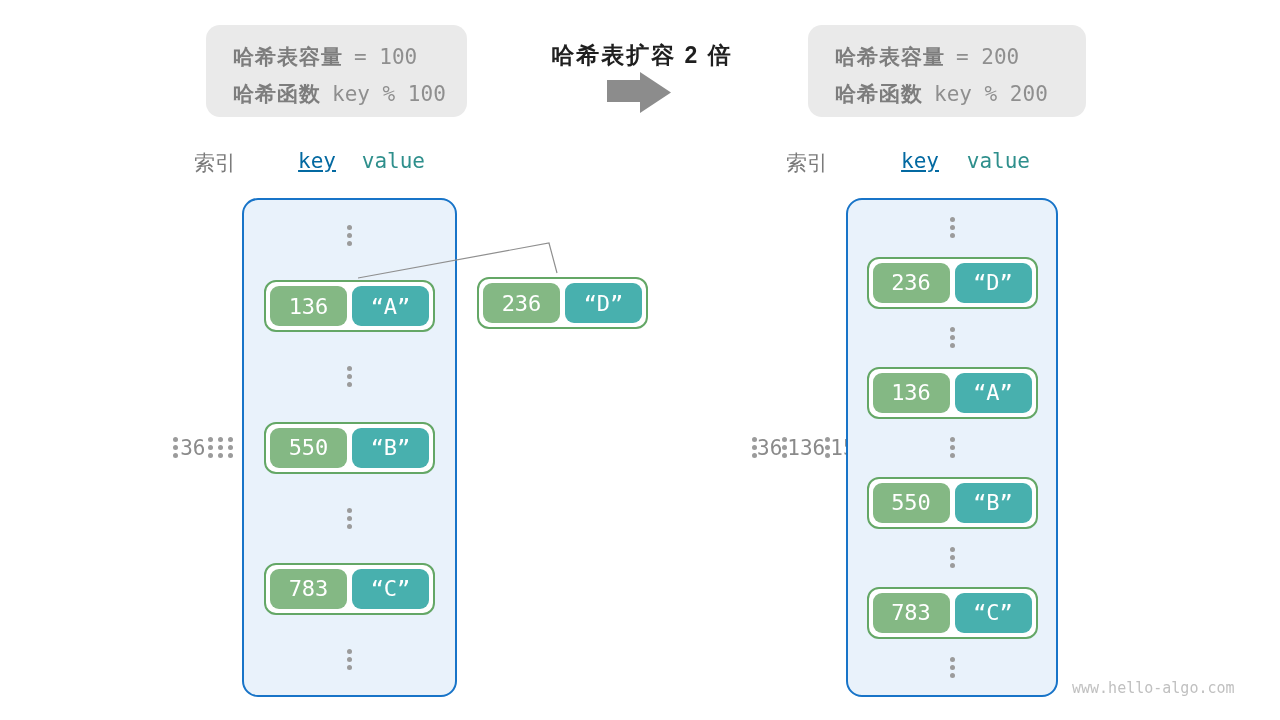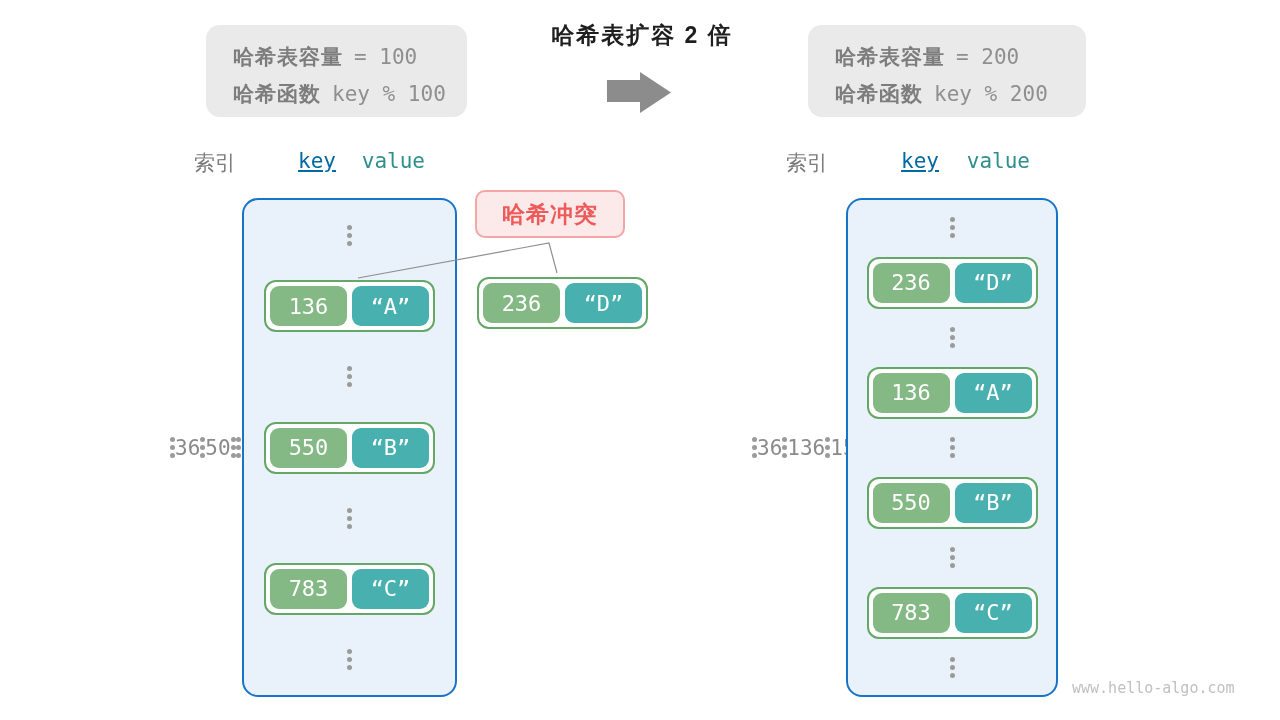--- a/index.html
+++ b/index.html
@@ -9,21 +9,21 @@
   
   .info-box{position:absolute;background:#eaeaea;border-radius:14px;box-sizing:border-box;
             padding-top:13px;padding-left:27px;}
   .info-box.before{left:206px;top:25px;width:261px;height:92px;}
   .info-box.after{left:808px;top:25px;width:278px;height:92px;}
   .info-line{height:37px;display:flex;align-items:center;font-size:21px;white-space:nowrap;}
   .info-label{font-weight:bold;color:#7d7d7d;letter-spacing:1px;}
   .info-value{font-family:"DejaVu Sans Mono","Liberation Mono",monospace;color:#8f8f8f;margin-left:11px;}
 
   
-  .transition-title{position:absolute;left:540px;top:20px;width:204px;text-align:center;
+  .transition-title{position:absolute;left:540px;top:40px;width:204px;text-align:center;
                     font-size:23px;font-weight:bold;color:#1f1f1f;letter-spacing:2px;white-space:nowrap;}
   .arrow-svg{position:absolute;left:605px;top:70px;}
 
   
   .col-head{position:absolute;top:149px;font-size:21px;text-align:right;white-space:nowrap;}
   .col-head.index{color:#7b7b7b;}
   .col-head.key{color:#0369a1;font-family:"DejaVu Sans Mono","Liberation Mono",monospace;text-decoration:underline;}
   .col-head.value{color:#2e8f8c;font-family:"DejaVu Sans Mono","Liberation Mono",monospace;}
   .h-index-left{left:170px;width:66px;}
   .h-key-left{left:276px;width:60px;}
@@ -117,23 +117,20 @@
         <span class="index-num">36</span>
       </div>
       <div class="slot">
         <div class="dots">
           <i></i>
           <i></i>
           <i></i>
         </div>
       </div>
       <div class="slot">
-        <span class="index-num">50</span>
-      </div>
-      <div class="slot">
         <div class="dots">
           <i></i>
           <i></i>
           <i></i>
         </div>
       </div>
       <div class="slot">
         <div class="dots">
           <i></i>
           <i></i>
@@ -294,20 +291,19 @@
           <i></i>
           <i></i>
           <i></i>
         </div>
       </div>
     </div>
 
   <svg class="lines-svg" width="1280" height="720" viewBox="0 0 1280 720">
     <path d="M358,278 L549,243 L557,273" fill="none" stroke="#8f8f8f" stroke-width="1.2"></path>
   </svg>
-  <div class="collision">哈希冲突</div>
   <div class="kv float-kv">
     <div class="kv-cell kv-key">236</div>
     <div class="kv-cell kv-value">“D”</div>
   </div>
 
   <div class="watermark">www.hello-algo.com</div>
 </div>
 
 </body></html>

